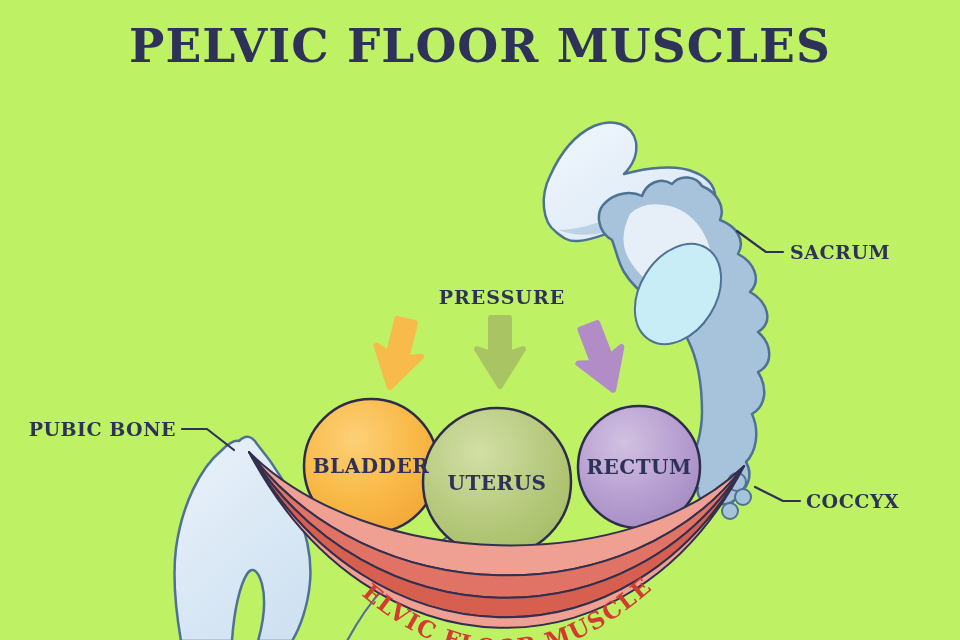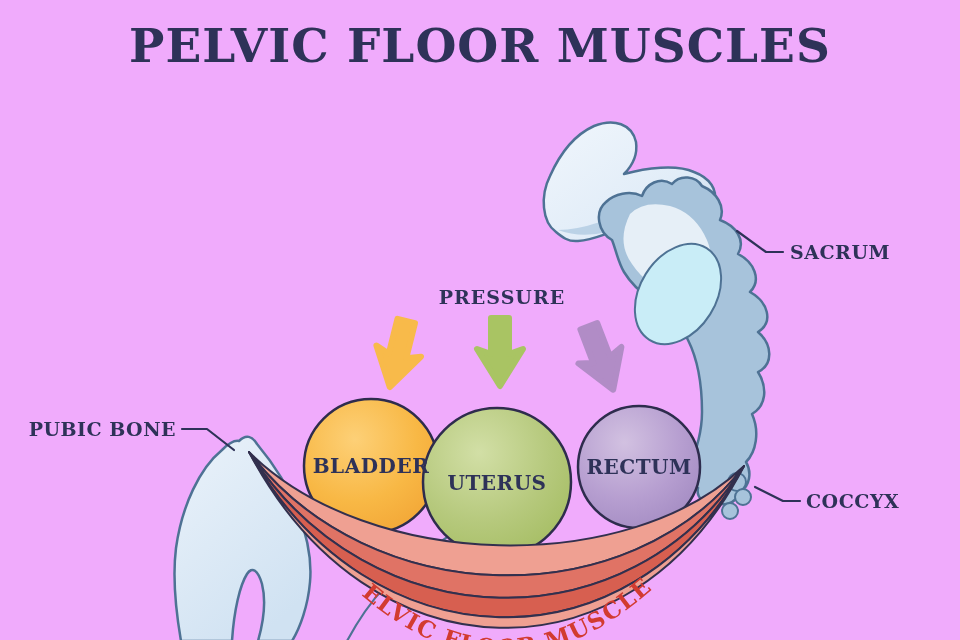--- a/index.html
+++ b/index.html
@@ -1,16 +1,16 @@
 <!DOCTYPE html>
 <html style="--navy-text: #2e3258; --outline-navy: #32304e; --red-text: #d23b30; --arrow-yellow: #f8ba4a; --arrow-green: #a9c463; --arrow-purple: #b18cc6; --bladder-fill: #f8b845; --uterus-fill: #b6c97d; --rectum-fill: #b69ed0; --muscle-light: #efa092; --muscle-medium: #e07365; --muscle-deep: #d75f50; --bone-light: #e9f1f9; --bone-mid: #a7c3db; --bone-outline: #4e7294; --sacrum-inner-cyan: #c9edf7;"><head>
 <meta charset="utf-8">
 <style>
   html,body{margin:0;padding:0;background:#ffffff;width:960px;height:640px;overflow:hidden;}
-  .stage{position:relative;width:960px;height:640px;background:#f0abfc;}
+  .stage{position:relative;width:960px;height:640px;background:#bef264;}
   svg{display:block;}
   text{font-family:"DejaVu Serif","Liberation Serif",serif;font-weight:bold;}
   .title-text{fill:var(--navy-text,#2e3258);font-size:47px;letter-spacing:1px;}
   .pressure-label{fill:var(--navy-text,#2e3258);font-size:19px;letter-spacing:1px;}
   .organ-label{fill:var(--navy-text,#2e3258);font-size:20px;letter-spacing:0.5px;}
   .side-label{fill:var(--navy-text,#2e3258);font-size:19px;letter-spacing:0.5px;}
   .muscle-caption-text{fill:var(--red-text,#d23b30);font-size:23px;letter-spacing:1.5px;}
   .leader{stroke:var(--navy-text,#2e3258);stroke-width:2.2;fill:none;stroke-linecap:round;stroke-linejoin:round;}
   .bone{stroke:var(--bone-outline,#4e7294);stroke-width:2.5;stroke-linejoin:round;}
   .band{stroke:var(--outline-navy,#32304e);stroke-width:2;stroke-linejoin:round;}

